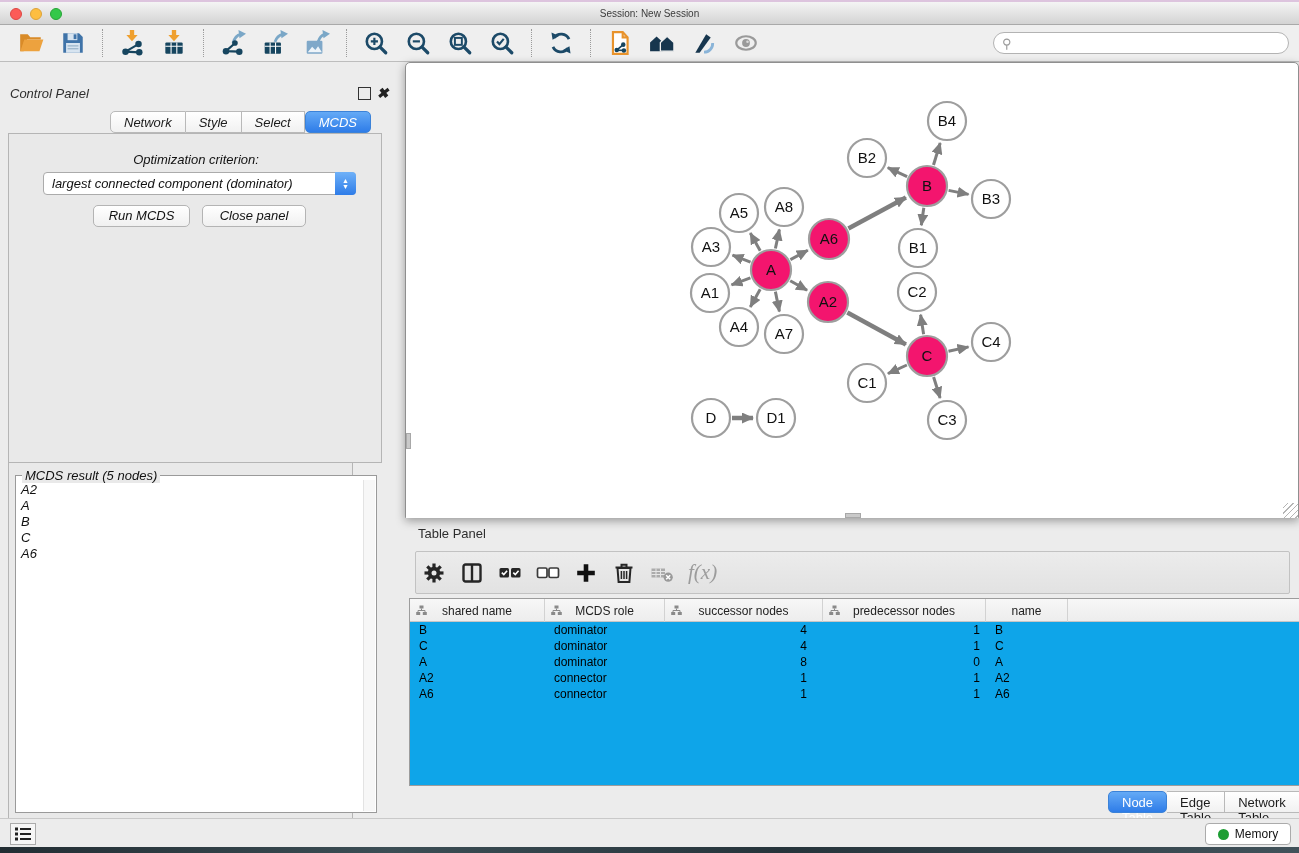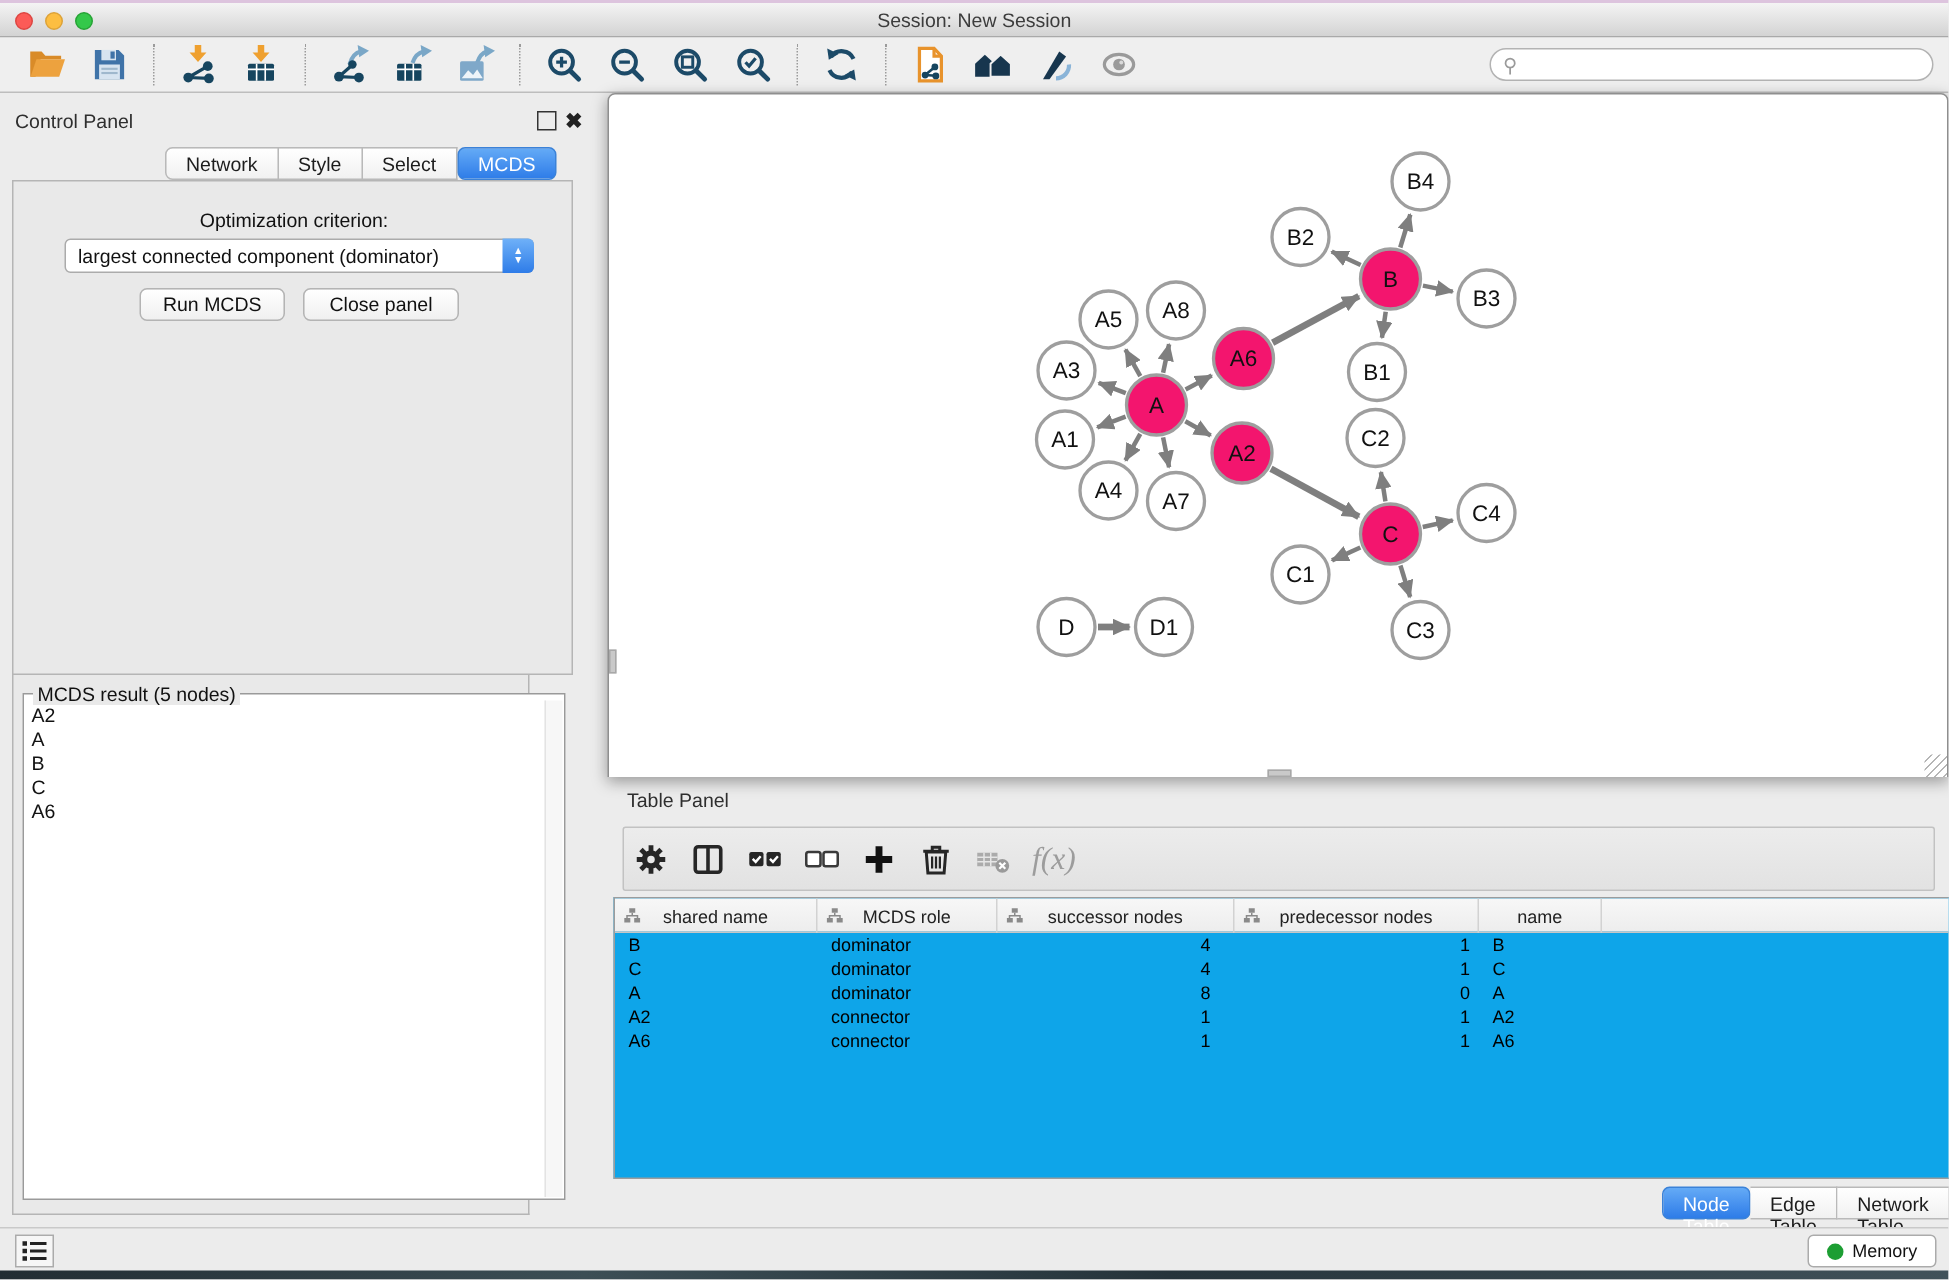--- a/index.html
+++ b/index.html
@@ -4,40 +4,40 @@
 <style>
   * { margin:0; padding:0; box-sizing:border-box; }
   html,body { width:1299px; height:853px; }
   body { font-family:"Liberation Sans", sans-serif; background:#ececec; overflow:hidden; position:relative; }
   #app { position:absolute; inset:0; }
 
   
   .titlebar { position:absolute; left:0; top:0; width:1299px; height:25px;
     background:linear-gradient(#f4f4f4,#d3d3d3); border-top:2px solid #ddc4de; border-bottom:1px solid #a9a9a9;
     display:flex; align-items:center; justify-content:center; }
-  .titlebar .title { font-size:13px; color:#3c3c3c;text-align:right; }
+  .titlebar .title { font-size:10px; color:#3c3c3c;text-align:right; }
   .lights { position:absolute; left:10px; top:6px; display:flex; gap:8px; }
   .light { width:12px; height:12px; border-radius:50%; }
   .light.red { background:#fc5b57; border:1px solid #dd4743; }
   .light.yellow { background:#fdbe41; border:1px solid #dda339; }
   .light.green { background:#34c84a; border:1px solid #27a436; }
 
   
   .main-toolbar { position:absolute; left:0; top:25px; width:1299px; height:37px; background:#efefef;
     border-bottom:1px solid #bdbdbd; display:flex; align-items:center; padding:0 10px; }
   .tb-icon { width:30px; height:30px; display:flex; align-items:center; justify-content:center; margin:0 6px; }
   .tb-icon svg { width:26px; height:26px; }
   .tb-sep { width:0; height:28px; border-left:1px dotted #9b9b9b; margin:0 8px; }
   .search-wrap { margin-left:auto; width:296px; height:22px; background:#fff; border:1px solid #b3b3b3;
     border-radius:11px; display:flex; align-items:center; padding:0 8px; }
   .search-wrap .mag { color:#9a9a9a; font-size:13px; margin-right:4px; }
   .search-wrap input { border:none; outline:none; flex:1; font-size:12px; font-family:inherit; background:transparent; }
 
   
-  .control-panel { position:absolute; left:0; top:64px; width:390px; height:756px; }
+  .control-panel { position:absolute; left:0; top:77px; width:390px; height:756px;font-style:italic; }
   .panel-header { position:absolute; left:10px; top:9px; font-size:13px; color:#2e2e2e; }
   .panel-ctl { position:absolute; top:10px; font-size:12px; color:#222; width:13px; height:13px; line-height:12px; text-align:center; }
   .panel-ctl.float { border:1.5px solid #333; }
   .panel-ctl.close { font-weight:bold; font-size:14px; }
 
   .seg { display:flex; position:absolute;padding-left:32px; }
   .seg-btn { background:linear-gradient(#ffffff,#f1f1f1); border:1px solid #b9b9b9; border-left:none;
     font-size:13px; color:#1c1c1c; height:22px; padding:3px 13px; line-height:15px; cursor:default; }
   .seg-btn:first-child { border-left:1px solid #b9b9b9; border-radius:5px 0 0 5px; }
   .seg-btn:last-child { border-radius:0 5px 5px 0; }

